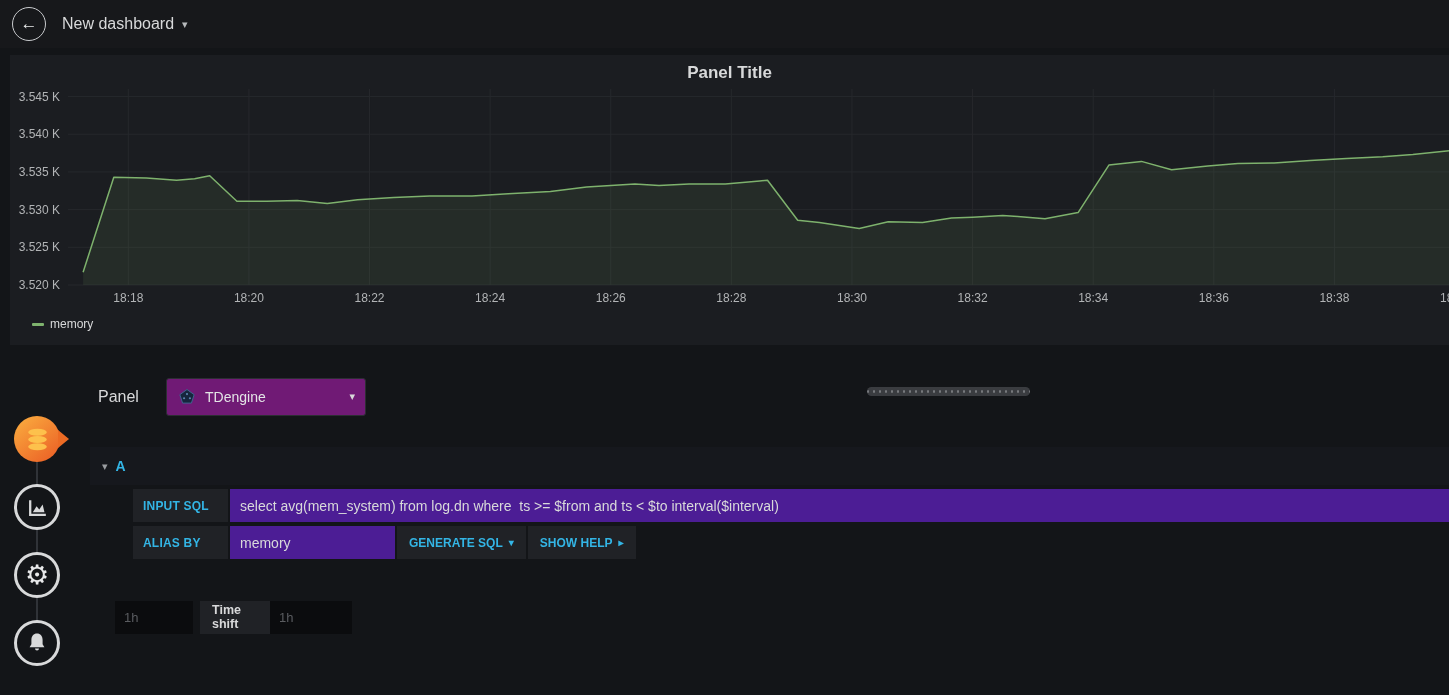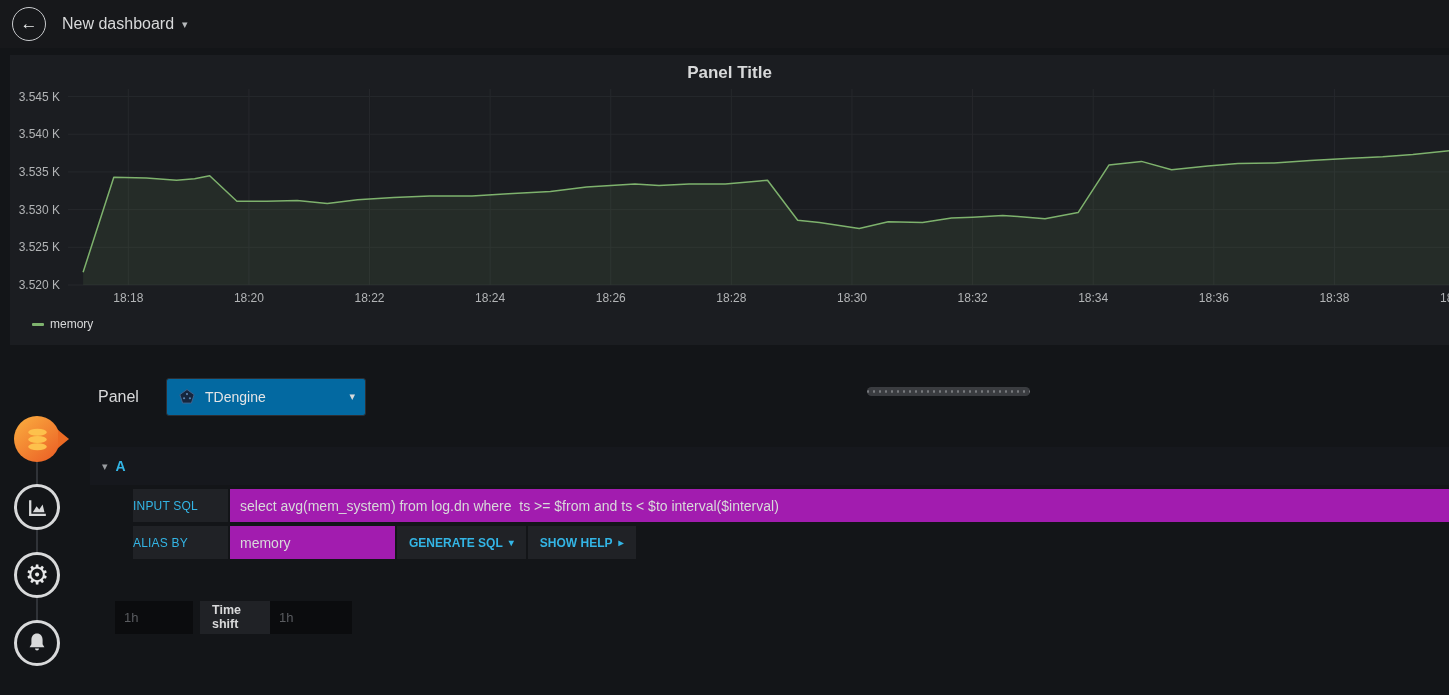--- a/index.html
+++ b/index.html
@@ -44,33 +44,33 @@
             display:flex; align-items:center; justify-content:center; cursor:pointer; }
   .sb-circle { background:#131518; border:3px solid #d8d9da; }
   .sb-active { background:linear-gradient(140deg,#fbb040,#ea5b24); border:none; }
   .sb-active::after { content:""; position:absolute; right:-9px; top:14px;
             border:9px solid transparent; border-left:11px solid #ec6b24; border-right:0; }
   .sb-gear-glyph { font-size:27px; color:#e8e9ea; line-height:1; }
 
   .editor-main { flex:1; position:relative; }
   .query-header { margin-top:24px; display:flex; align-items:center; height:39px; }
   .query-header .qh-label { font-size:16px; font-weight:500; margin-left:8px; width:62px; }
-  .ds-select { margin-left:6px; width:200px; height:38px; background:#0369a1; border:1px solid #2c2e33;
+  .ds-select { margin-left:6px; width:200px; height:38px; background:#701a75; border:1px solid #2c2e33;
                border-radius:3px; display:flex; align-items:center; padding:0 10px; cursor:pointer; }
   .ds-name { font-size:14px; color:#e3e4e6; margin-left:8px; flex:1; }
   .ds-caret { font-size:11px; color:#d8d9da; }
 
   .row-a { margin-top:31px; height:38px; background:#16181d; display:flex; align-items:center; padding-left:12px; cursor:pointer; }
   .row-a .collapse-caret { color:#9a9da1; font-size:11px; margin-right:8px; }
   .row-a .ref-id { color:#33b5e5; font-size:14px; font-weight:bold; }
 
   .qrow { display:flex; margin-top:4px; margin-left:43px; height:33px; }
-  .qlabel { width:95px; flex:none; background:#202226; color:#33b5e5; font-size:12px; font-weight:normal;
-            display:flex; align-items:center; letter-spacing:.2px; }
-  .qinput { background:#a21caf; border:none; color:#d8d9da; font-size:14px;
+  .qlabel { width:95px; flex:none; background:#202226; color:#33b5e5; font-size:12px; font-weight:bold;
+            display:flex; align-items:center; padding-left:10px; letter-spacing:.2px; }
+  .qinput { background:#4c1d95; border:none; color:#d8d9da; font-size:14px;
             font-family:"Liberation Sans",sans-serif; padding:0 10px; margin-left:2px; height:33px; }
   .qinput.full { flex:1; }
   .qinput.alias { width:165px; }
   .qbtn { margin-left:2px; background:#202226; color:#33b5e5; font-size:12px; font-weight:bold;
           border:none; padding:0 12px; height:33px; cursor:pointer; display:flex; align-items:center; gap:6px;
           font-family:"Liberation Sans",sans-serif;justify-content:space-between; }
   .qbtn .bcaret { font-size:10px; }
 
   .sql-preview { margin-top:4px; margin-left:43px; height:38px; background:#111318;
                  display:flex; align-items:center; padding-left:10px;

